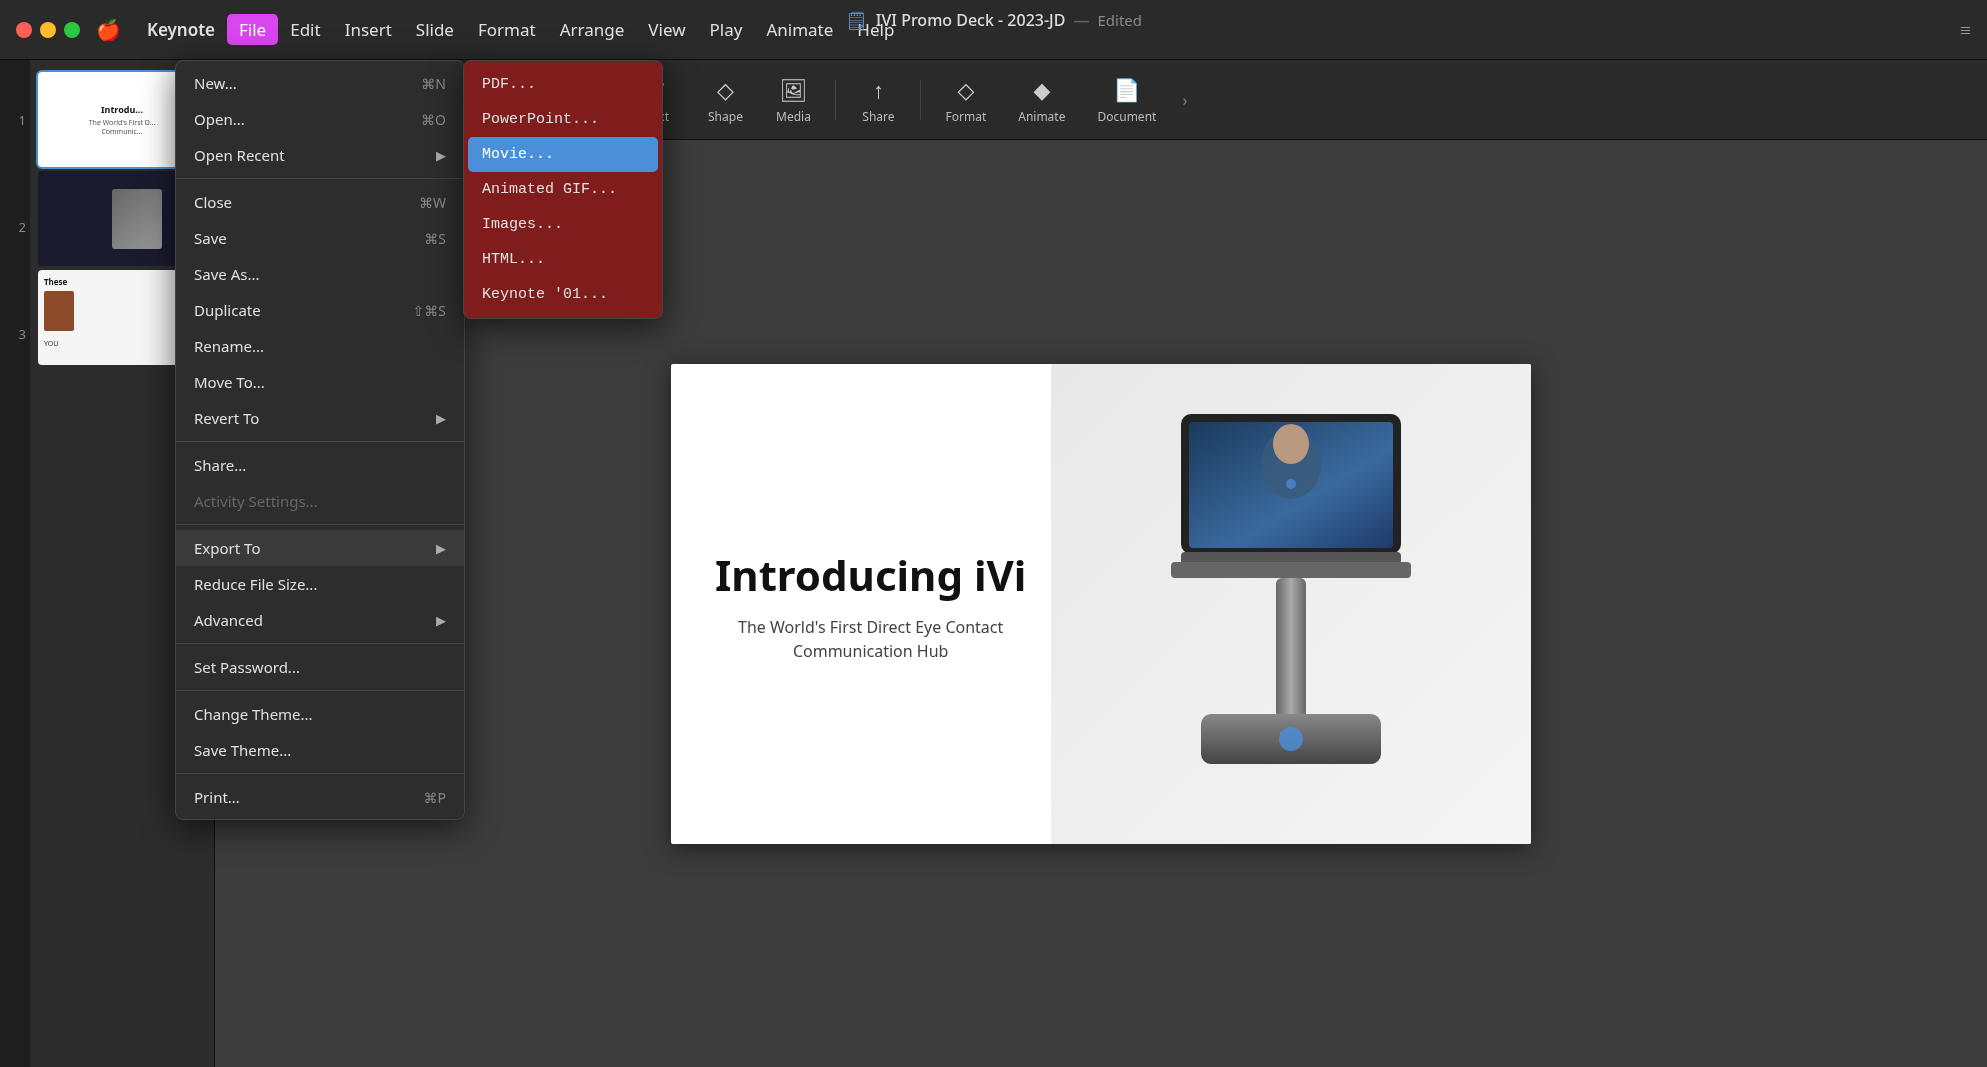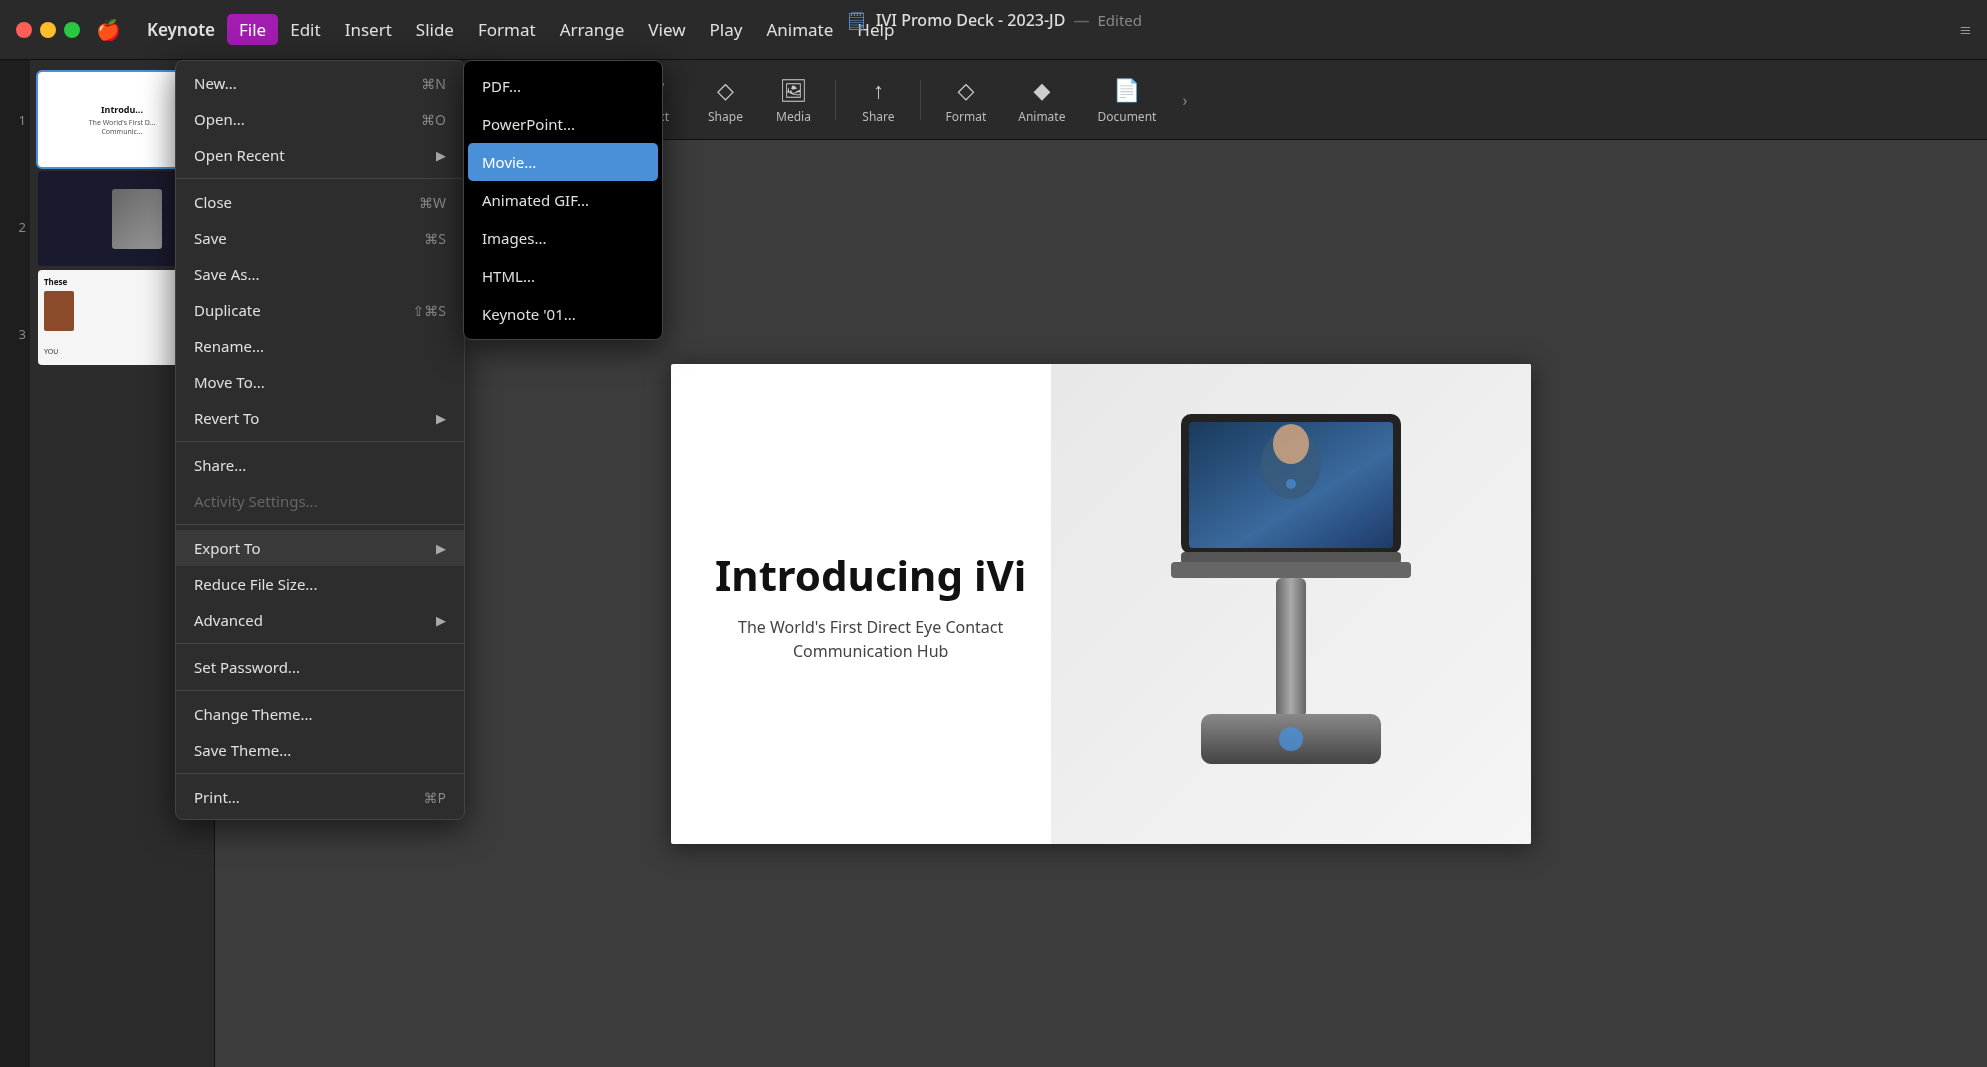--- a/index.html
+++ b/index.html
@@ -32,21 +32,21 @@
     }
     .menubar-item {
       color: #e0e0e0;
       font-size: 17px;
       padding: 4px 12px;
       border-radius: 5px;
       cursor: pointer;
       white-space: nowrap;
     }
     .menubar-item.active {
-      background: #a21caf;
+      background: #d946ef;
       color: #fff;
     }
     .menubar-right {
       margin-left: auto;
       color: #999;
       font-size: 20px;
     }
 
     
     .app-body {
@@ -255,26 +255,27 @@
       background: #444;
       margin: 5px 0;
     }
 
     
     .submenu {
       position: absolute;
       top: 60px;
       left: 463px;
       width: 200px;
-      background: #000000;
+      background: #7f1d1d;
       border-radius: 8px;
       box-shadow: 0 8px 32px rgba(0,0,0,0.6);
       z-index: 1001;
       padding: 6px 0;
       border: 1px solid #444;
+      font-family: Liberation Mono, monospace;
     }
     .submenu-item {
       display: flex;
       align-items: center;
       padding: 9px 18px;
       color: #e0e0e0;
       font-size: 15px;
       cursor: pointer;
     }
     .submenu-item.highlighted {
@@ -370,21 +371,21 @@
       <div class="slide-thumb">
         <div class="slide-thumb-inner dark" style="justify-content:center; align-items:center;">
           <div style="width:50px; height:60px; background: linear-gradient(135deg,#666,#999); border-radius:3px; margin-left:30px;"></div>
         </div>
       </div>
 
       <div class="slide-thumb">
         <div class="slide-thumb-inner" style="background:#f5f5f5; padding:6px; flex-direction:column; justify-content:flex-start; align-items:flex-start;">
           <div style="font-size:8px; font-weight:700; color:#111; margin-bottom:4px;">These</div>
           <div style="width:30px; height:40px; background:#8b4a2a; border-radius:2px;"></div>
-          <div style="font-size:7px; color:#333; margin-top:16px;text-align:right;">YOU</div>
+          <div style="font-size:7px; color:#333; margin-top:8px;text-align:right;">YOU</div>
         </div>
       </div>
     </div>
   </div>
 
   <div class="right-panel">
 
     <div class="toolbar">
       <div class="toolbar-btn">
         <span class="tb-icon">⊞</span>

